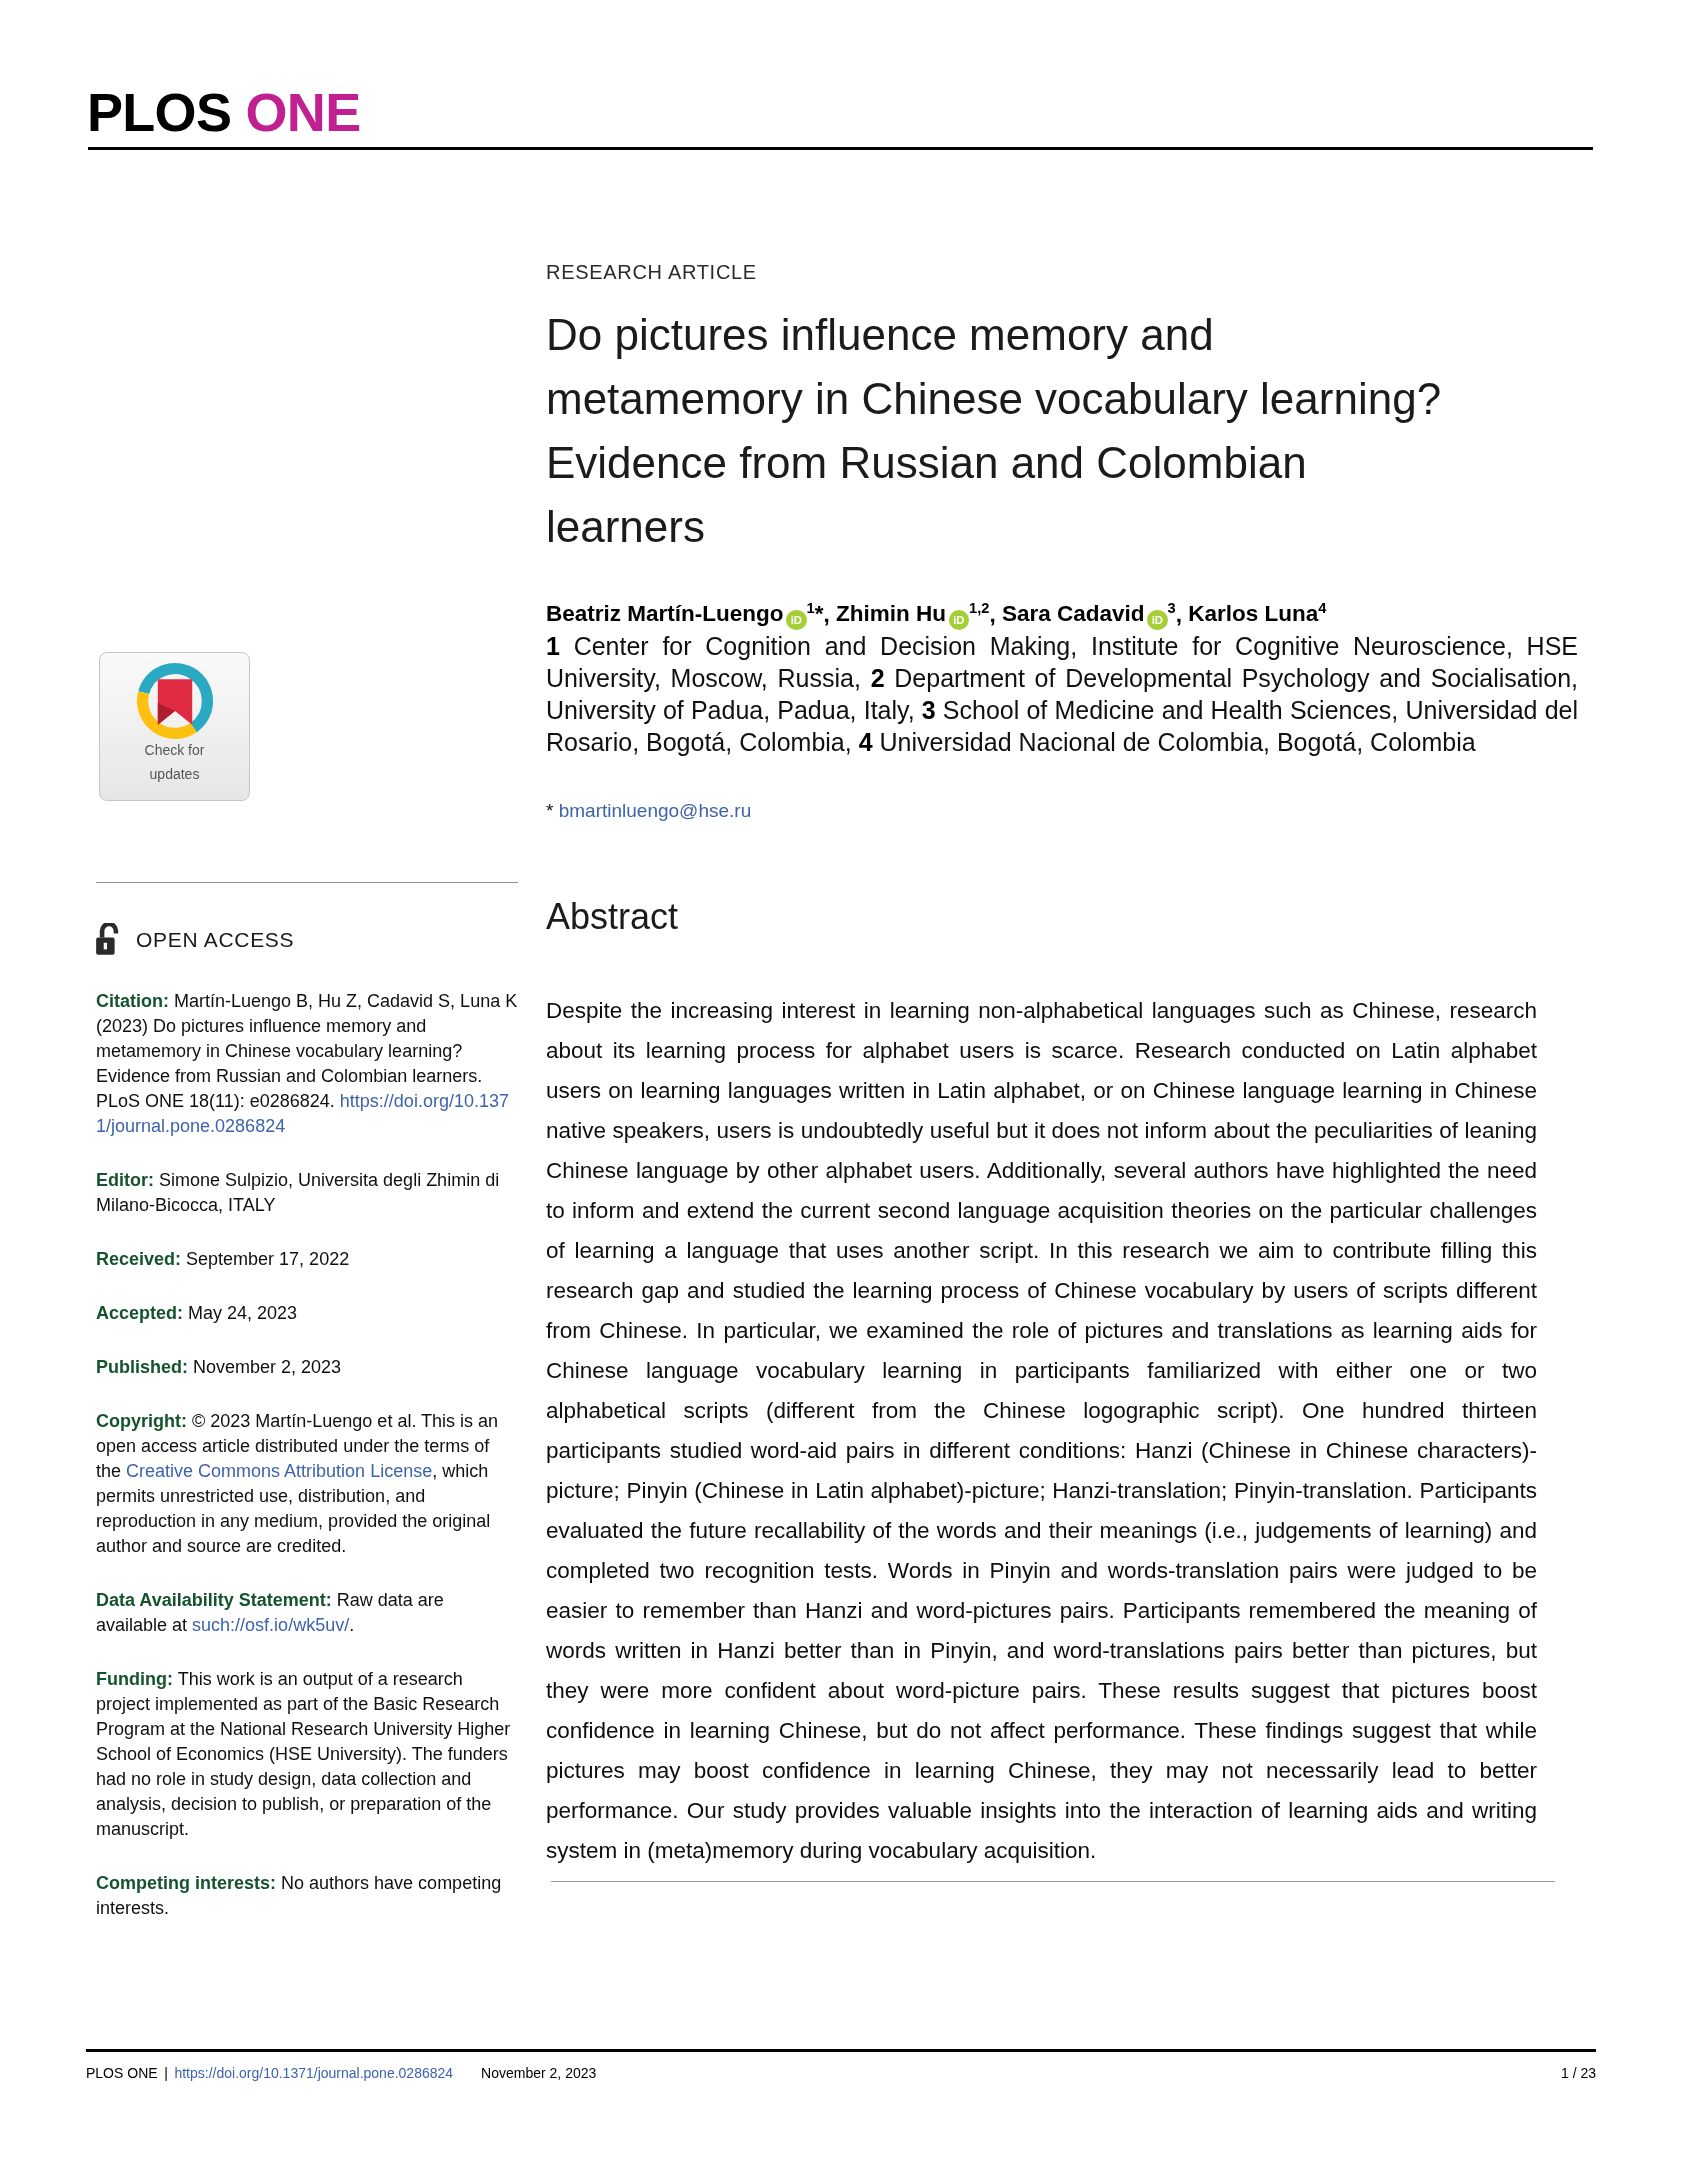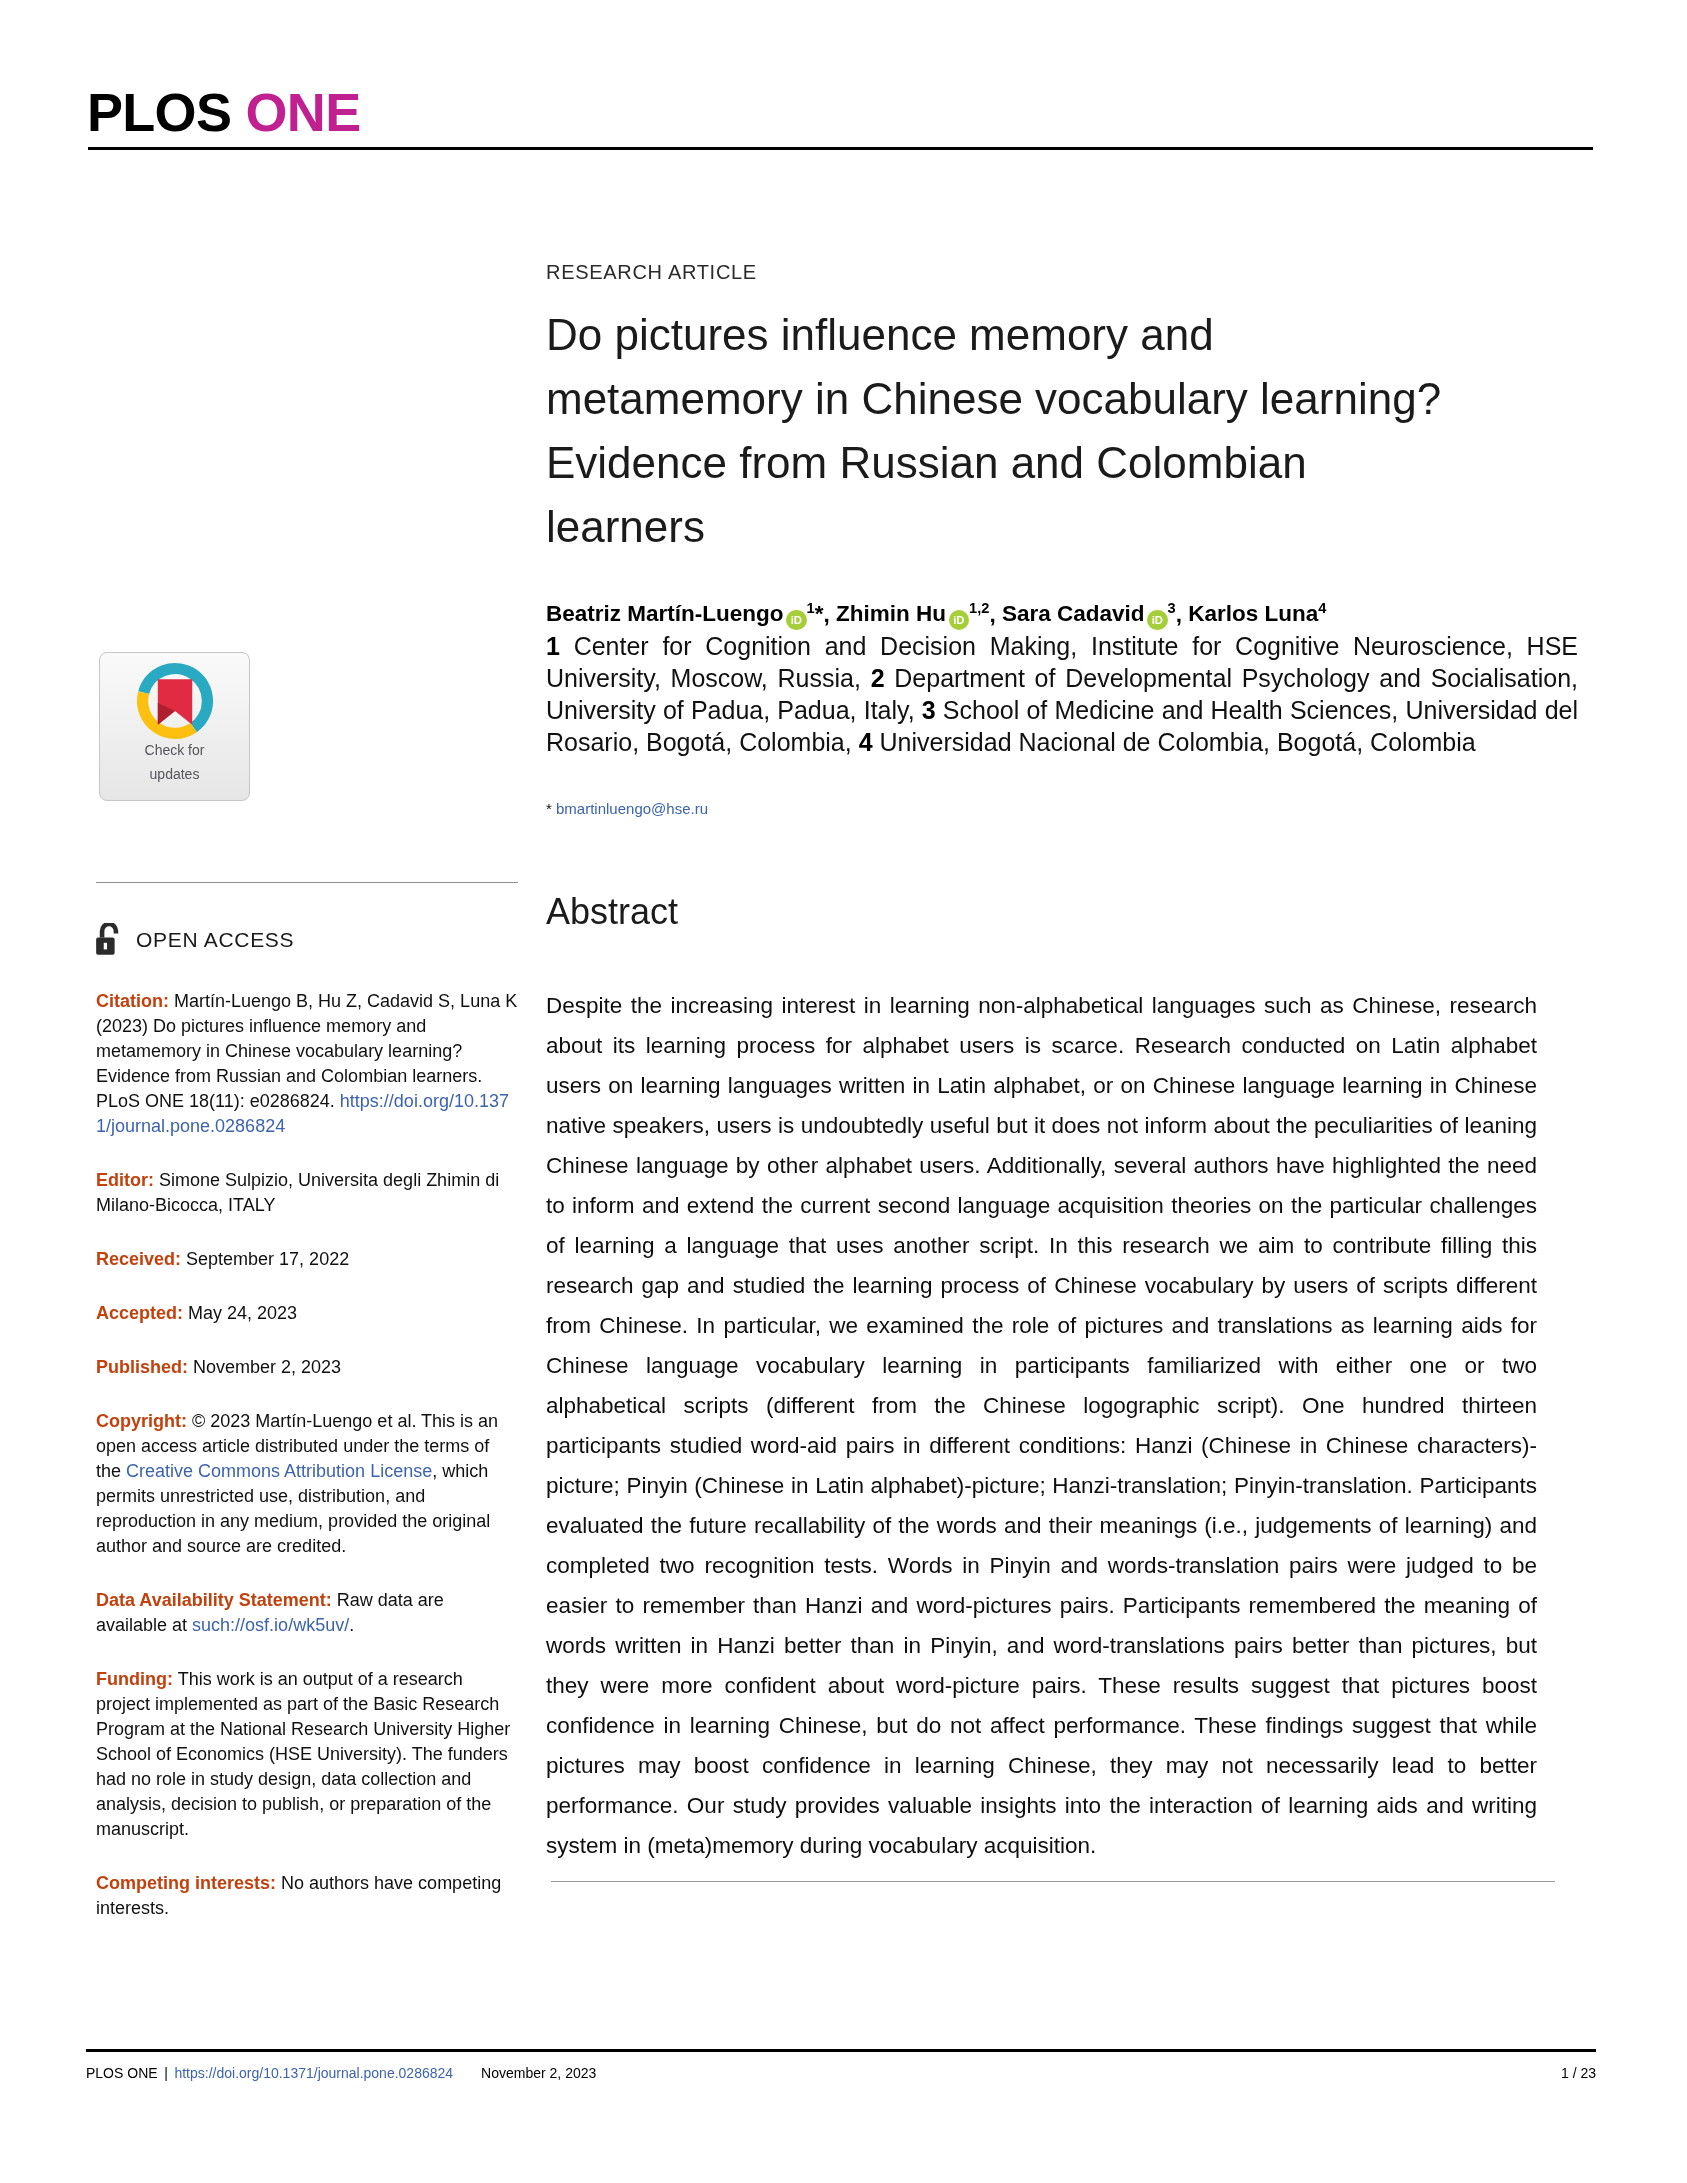--- a/index.html
+++ b/index.html
@@ -26,38 +26,38 @@
     position:absolute;left:0;right:0;top:85px;
     text-align:center;color:#55565A;font-size:14px;line-height:24px;
   }
   .badge svg{position:absolute;left:50%;top:48px;transform:translate(-50%,-50%);}
   
   .sidebar{position:absolute;left:96px;top:882px;width:422px;}
   .sidebar-rule{width:100%;height:1.3px;background:#8f8f8f;margin-bottom:40px;}
   .oa-row{display:flex;align-items:center;gap:12px;margin-bottom:33px;}
   .oa-label{font-size:21px;letter-spacing:0.7px;color:#1a1a1a;}
   .sb{font-size:18px;line-height:25px;margin:0 0 29px 0;color:#101010;}
-  .sb b{color:#c2410c;}
+  .sb b{color:#14532d;}
   .link{color:#3D63AD;text-decoration:none;}
   .sb .link{word-break:break-all;}
   
   .main{position:absolute;left:546px;top:261px;width:1047px;}
   .kicker{font-size:20px;letter-spacing:0.7px;color:#2b2b2b;}
   .title{margin-top:18.5px;font-size:44px;font-weight:300;line-height:64px;color:#1b1b1b;}
   .authors{margin-top:41px;font-size:22.5px;font-weight:bold;color:#000;}
   .authors sup{font-size:14.6px;}
   .orcid{
     display:inline-block;width:20.5px;height:20.5px;border-radius:50%;
     background:#A6CE39;color:#fff;font-size:11.3px;font-weight:bold;
     text-align:center;line-height:20.5px;vertical-align:-2.6px;margin-left:2.6px;
     text-decoration:none;
   }
   .affils{font-size:25px;line-height:32px;text-align:justify;width:1032px;color:#101010;}
   .affils b{color:#000;}
-  .email-line{margin-top:42px;font-size:15px;color:#101010;}
+  .email-line{margin-top:42px;font-size:19px;color:#101010;}
   .abstract-h{margin-top:74px;font-size:36px;font-weight:300;color:#1b1b1b;}
   .abstract-p{margin-top:53px;width:991px;font-size:22.5px;line-height:40px;text-align:justify;color:#0e0e0e;}
   .abstract-rule{position:absolute;left:551px;top:1881px;width:1004px;height:1.3px;background:#9a9a9a;}
   
   .footer-rule{position:absolute;left:86px;top:2049px;width:1510px;height:2.6px;background:#000;}
   .footer{position:absolute;left:86px;top:2065px;width:1510px;font-size:14px;color:#000;display:flex;justify-content:space-between;}
   .footer .sep{margin:0 6.6px;}
   .footer .date{margin-left:28px;}
 </style>
 </head>

